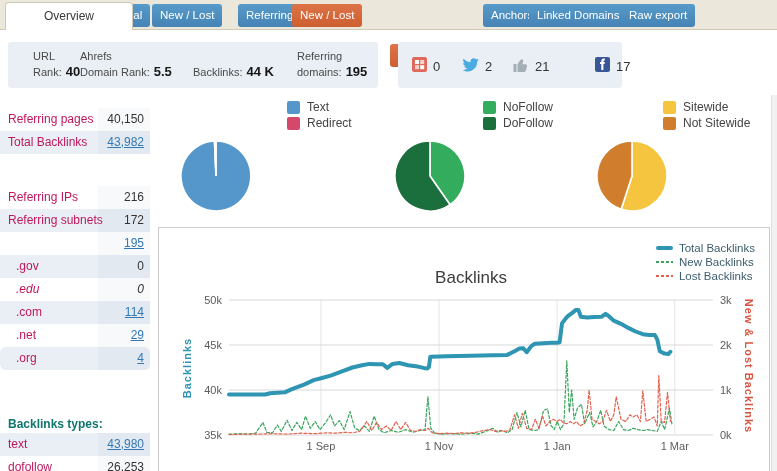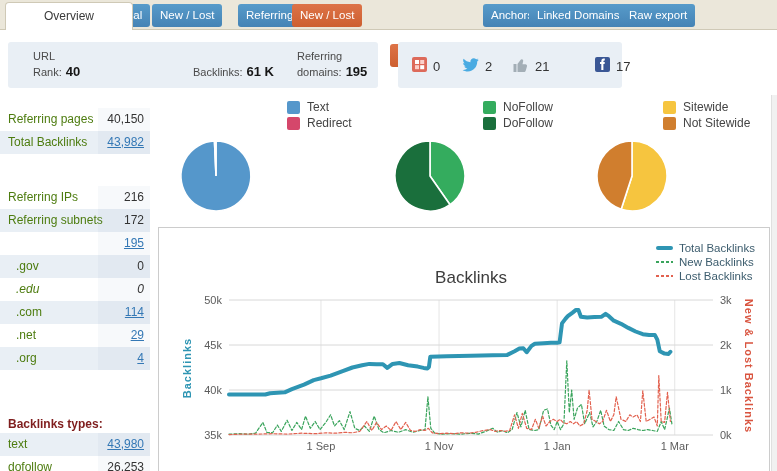--- a/index.html
+++ b/index.html
@@ -23,26 +23,26 @@
   #social{left:398px;width:224px;}
   .stat{position:absolute;top:7px;line-height:15px;font-size:11px;color:#4a4a4a;white-space:nowrap;}
   .stat .l1{display:block;height:15px;}
   .stat b{font-size:13px;color:#161616;margin-left:4px;letter-spacing:0;text-align:right;}
   .soc{position:absolute;top:15px;height:18px;display:flex;align-items:center;gap:6px;
        font-size:13px;color:#333;}
 
   
   .srow{position:absolute;left:0;width:150px;height:23px;line-height:23px;font-size:12px;}
   .srow.shaded{background:#e9eff5;}
-  .srow .lab{position:absolute;left:8px;top:0;color:#4d7c0f;}
+  .srow .lab{position:absolute;left:8px;top:0;color:#be185d;}
   .srow .lab.ind{left:16px;}
   .srow .val{position:absolute;right:0;top:0;bottom:0;width:52px;text-align:right;
              padding-right:6px;background:rgba(100,135,170,0.05);box-sizing:border-box;}
   .srow a{color:#3478b5;text-decoration:underline;cursor:pointer;}
-  .types-header{position:absolute;left:8px;top:417px;font-size:12px;font-weight:bold;color:#7f1d1d;}
+  .types-header{position:absolute;left:8px;top:417px;font-size:12px;font-weight:bold;color:#0f766e;}
 
   
   .plegend{position:absolute;top:99px;}
   .plegend .row{display:flex;align-items:center;gap:7px;height:16px;font-size:12px;color:#444;}
   .swatch{width:13px;height:13px;border-radius:2px;flex:0 0 13px;}
   .pie{position:absolute;}
 
   
   .panel{position:absolute;left:158px;top:227px;width:612px;height:258px;background:#fff;
          border:1px solid #ccc;box-sizing:border-box;}
@@ -74,21 +74,22 @@
       <div class="tab orange" style="left: 292px;">New / Lost</div>
       <div class="tab orange" style="left: 390px; margin-top: 40px;">Top Pages</div>
       <div class="tab blue" style="left: 483px;">Anchors</div>
       <div class="tab blue" style="left: 529px;">Linked Domains</div>
       <div class="tab blue" style="left: 621px;">Raw export</div>
     </div>
 </div>
 
 <div class="statbox" id="stats">
     <div class="stat" style="left: 25px;"><span class="l1">URL</span><span class="l2">Rank:</span><b>40</b></div>
-    <div class="stat" style="left: 185px;"><span class="l1"></span><span class="l2">Backlinks:</span><b>61 K</b></div>
+    <div class="stat" style="left: 72px;"><span class="l1">Ahrefs</span><span class="l2">Domain Rank:</span><b>5.5</b></div>
+    <div class="stat" style="left: 185px;"><span class="l1"></span><span class="l2">Backlinks:</span><b>44 K</b></div>
     <div class="stat" style="left: 289px;"><span class="l1">Referring</span><span class="l2">domains:</span><b>195</b></div>
   </div>
 <div class="statbox" id="social">
     <div class="soc" style="left: 14px;">
       <span><svg width="15" height="15" viewBox="0 0 15 15">
           <rect width="15" height="15" rx="2" fill="#dd6a5a"></rect>
           <rect x="3" y="3" width="4" height="4" fill="#fff"></rect>
           <rect x="8.2" y="3" width="4" height="4" fill="#fbd0ca"></rect>
           <rect x="3" y="8.2" width="4" height="4" fill="#fbd0ca"></rect>
           <rect x="8.2" y="8.2" width="4" height="4" fill="#fff"></rect>
@@ -146,21 +147,21 @@
       <span class="val">0</span>
     </div>
     <div class="srow shaded" style="top: 301px;">
       <span class="lab ind">.com</span>
       <span class="val"><a>114</a></span>
     </div>
     <div class="srow" style="top: 324px;">
       <span class="lab ind">.net</span>
       <span class="val"><a>29</a></span>
     </div>
-    <div class="srow shaded" style="top: 347px;">
+    <div class="srow shaded" style="top: 347px; border-radius: 6px;">
       <span class="lab ind">.org</span>
       <span class="val"><a>4</a></span>
     </div>
     <div class="srow shaded" style="top: 433px;">
       <span class="lab">text</span>
       <span class="val"><a>43,980</a></span>
     </div>
     <div class="srow" style="top: 456px;">
       <span class="lab">dofollow</span>
       <span class="val">26,253</span>

